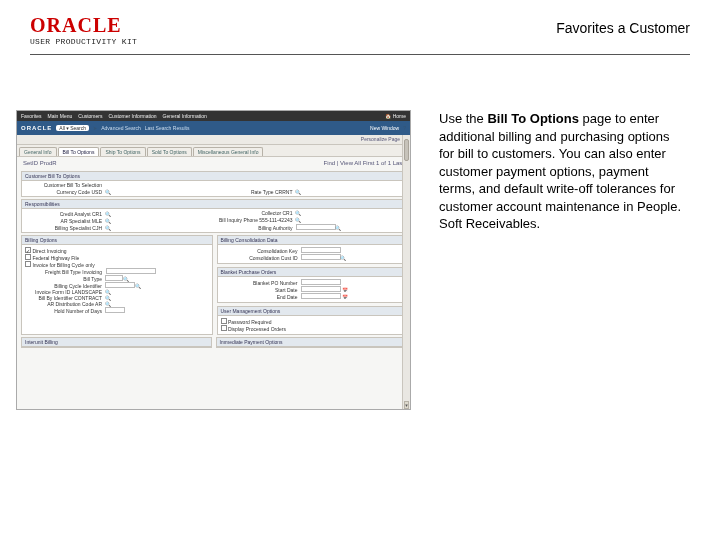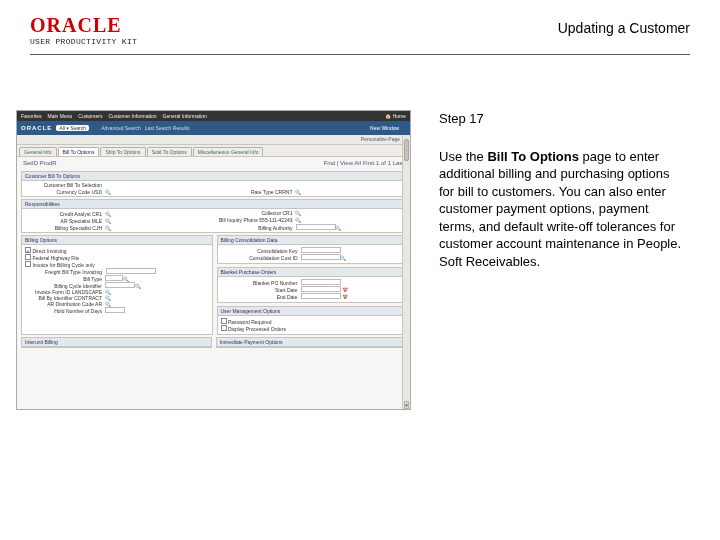--- a/index.html
+++ b/index.html
@@ -167,21 +167,21 @@
   .info-pane b { font-weight: bold; }
 </style>
 </head>
 <body>
 
 <div class="header">
   <div class="logo-block">
     <div class="oracle-logo">ORACLE</div>
     <div class="upk">USER PRODUCTIVITY KIT</div>
   </div>
-  <div class="page-title">Updating a Customer</div>
+  <div class="page-title">Favorites a Customer</div>
 </div>
 <div class="divider"></div>
 
 <div class="main">
 
   <div class="screenshot-pane">
     <div class="topnav">
       <span>Favorites</span>
       <span>Main Menu</span>
       <span>Customers</span>
@@ -296,18 +296,17 @@
       </div>
     </div>
 
     <div class="scrollbar">
       <div class="thumb"></div>
       <div class="arrow bot">▾</div>
     </div>
   </div>
 
   <div class="info-pane">
-    <div class="step">Step 17</div>
     <div>
       <span>Use the </span><b>Bill To Options</b><span> page to enter additional billing and purchasing options for bill to customers. You can also enter customer payment options, payment terms, and default write-off tolerances for customer account maintenance in People. Soft Receivables.</span>
     </div>
   </div>
 </div>
 
 </body></html>

